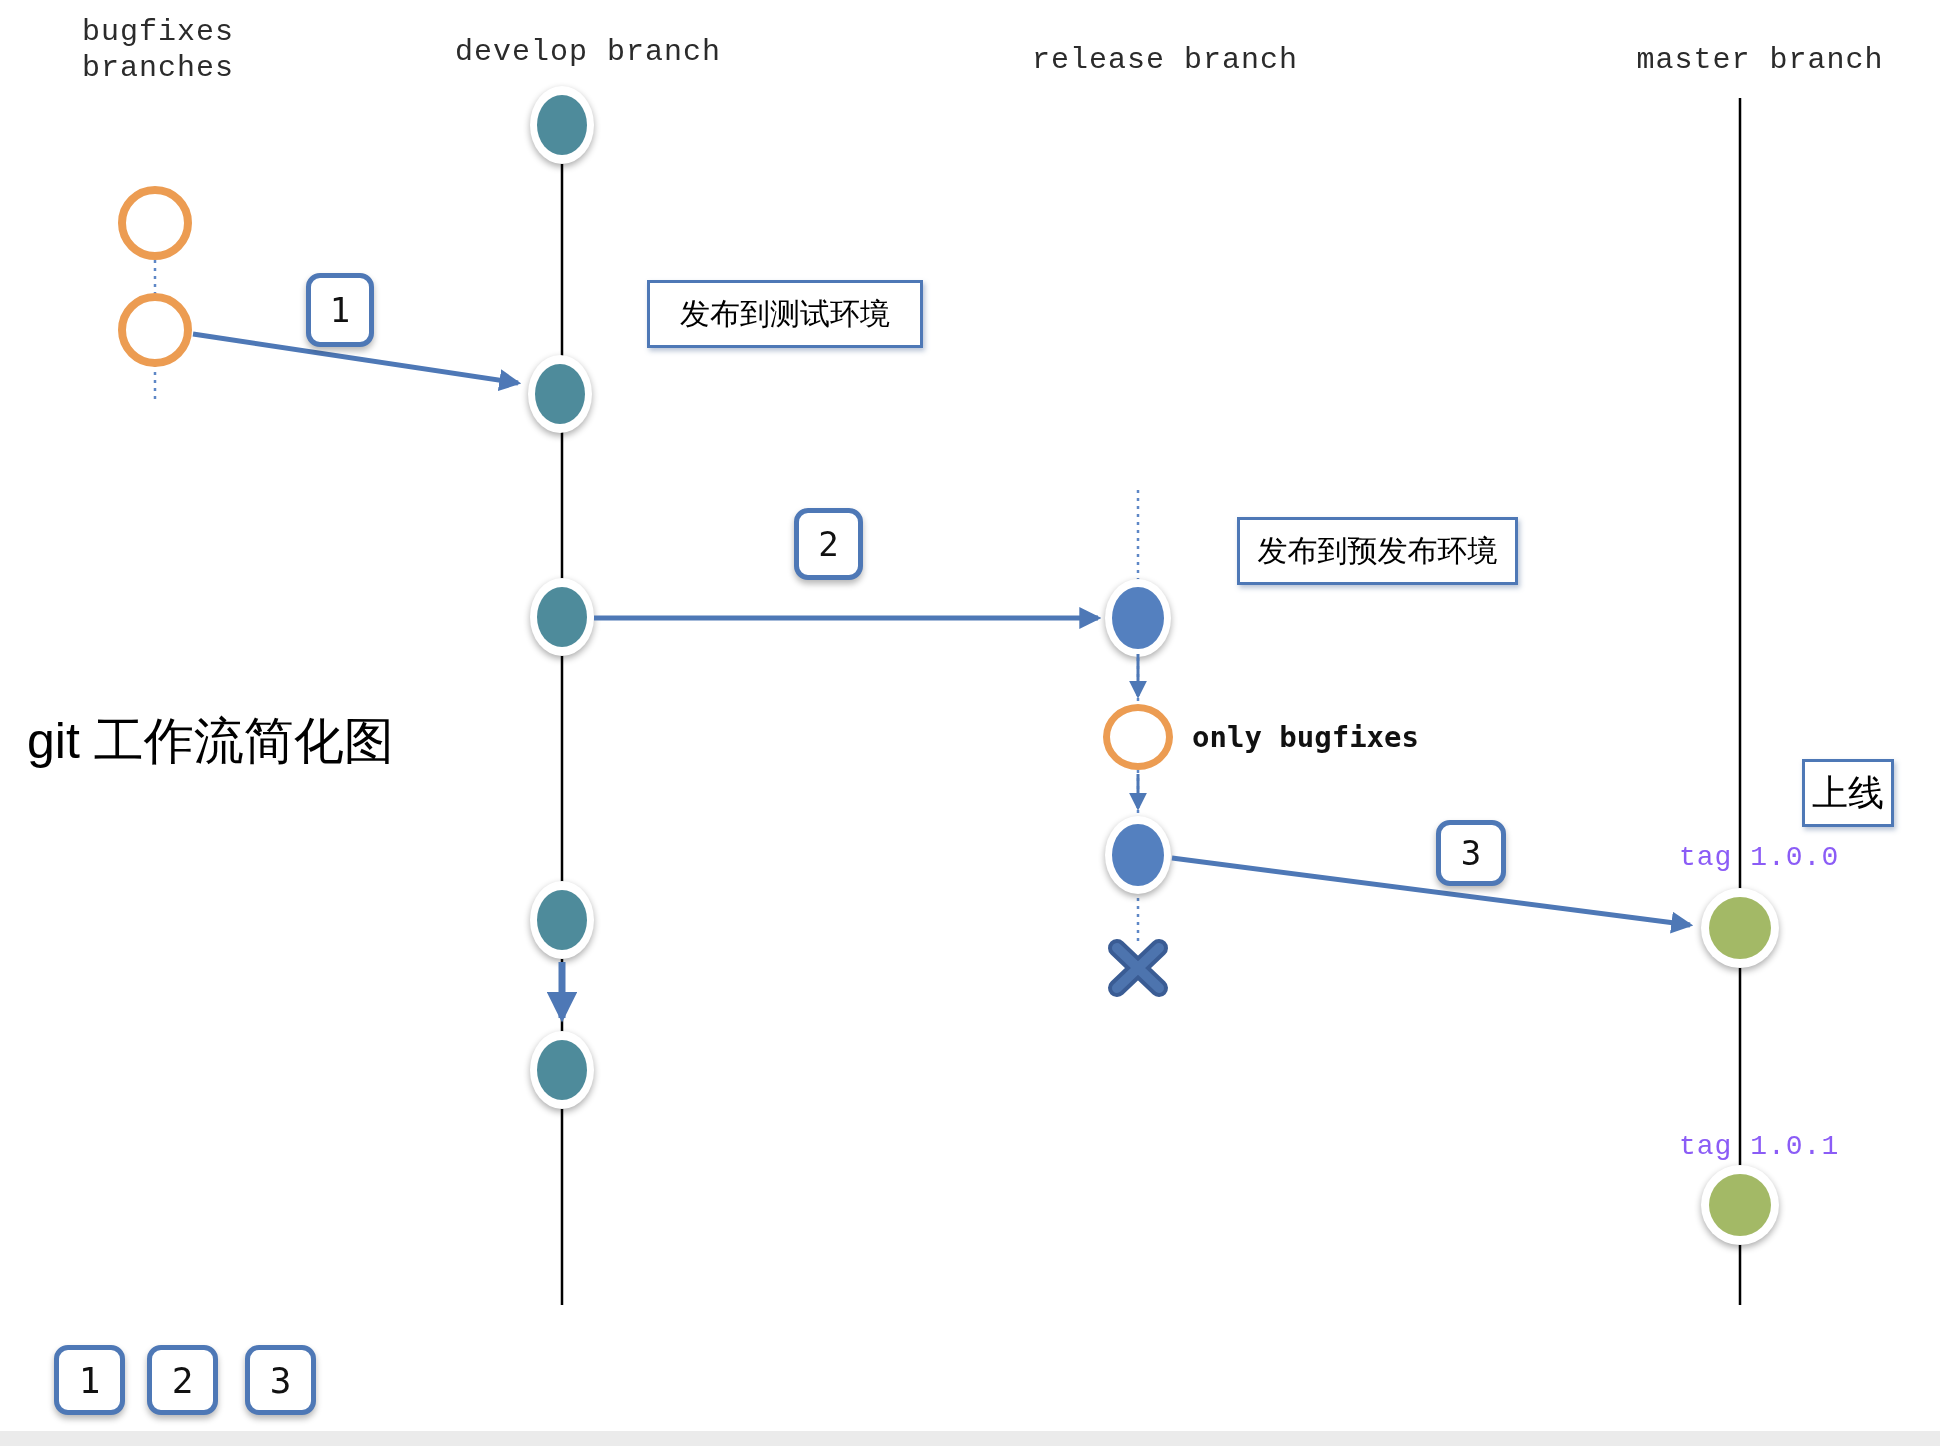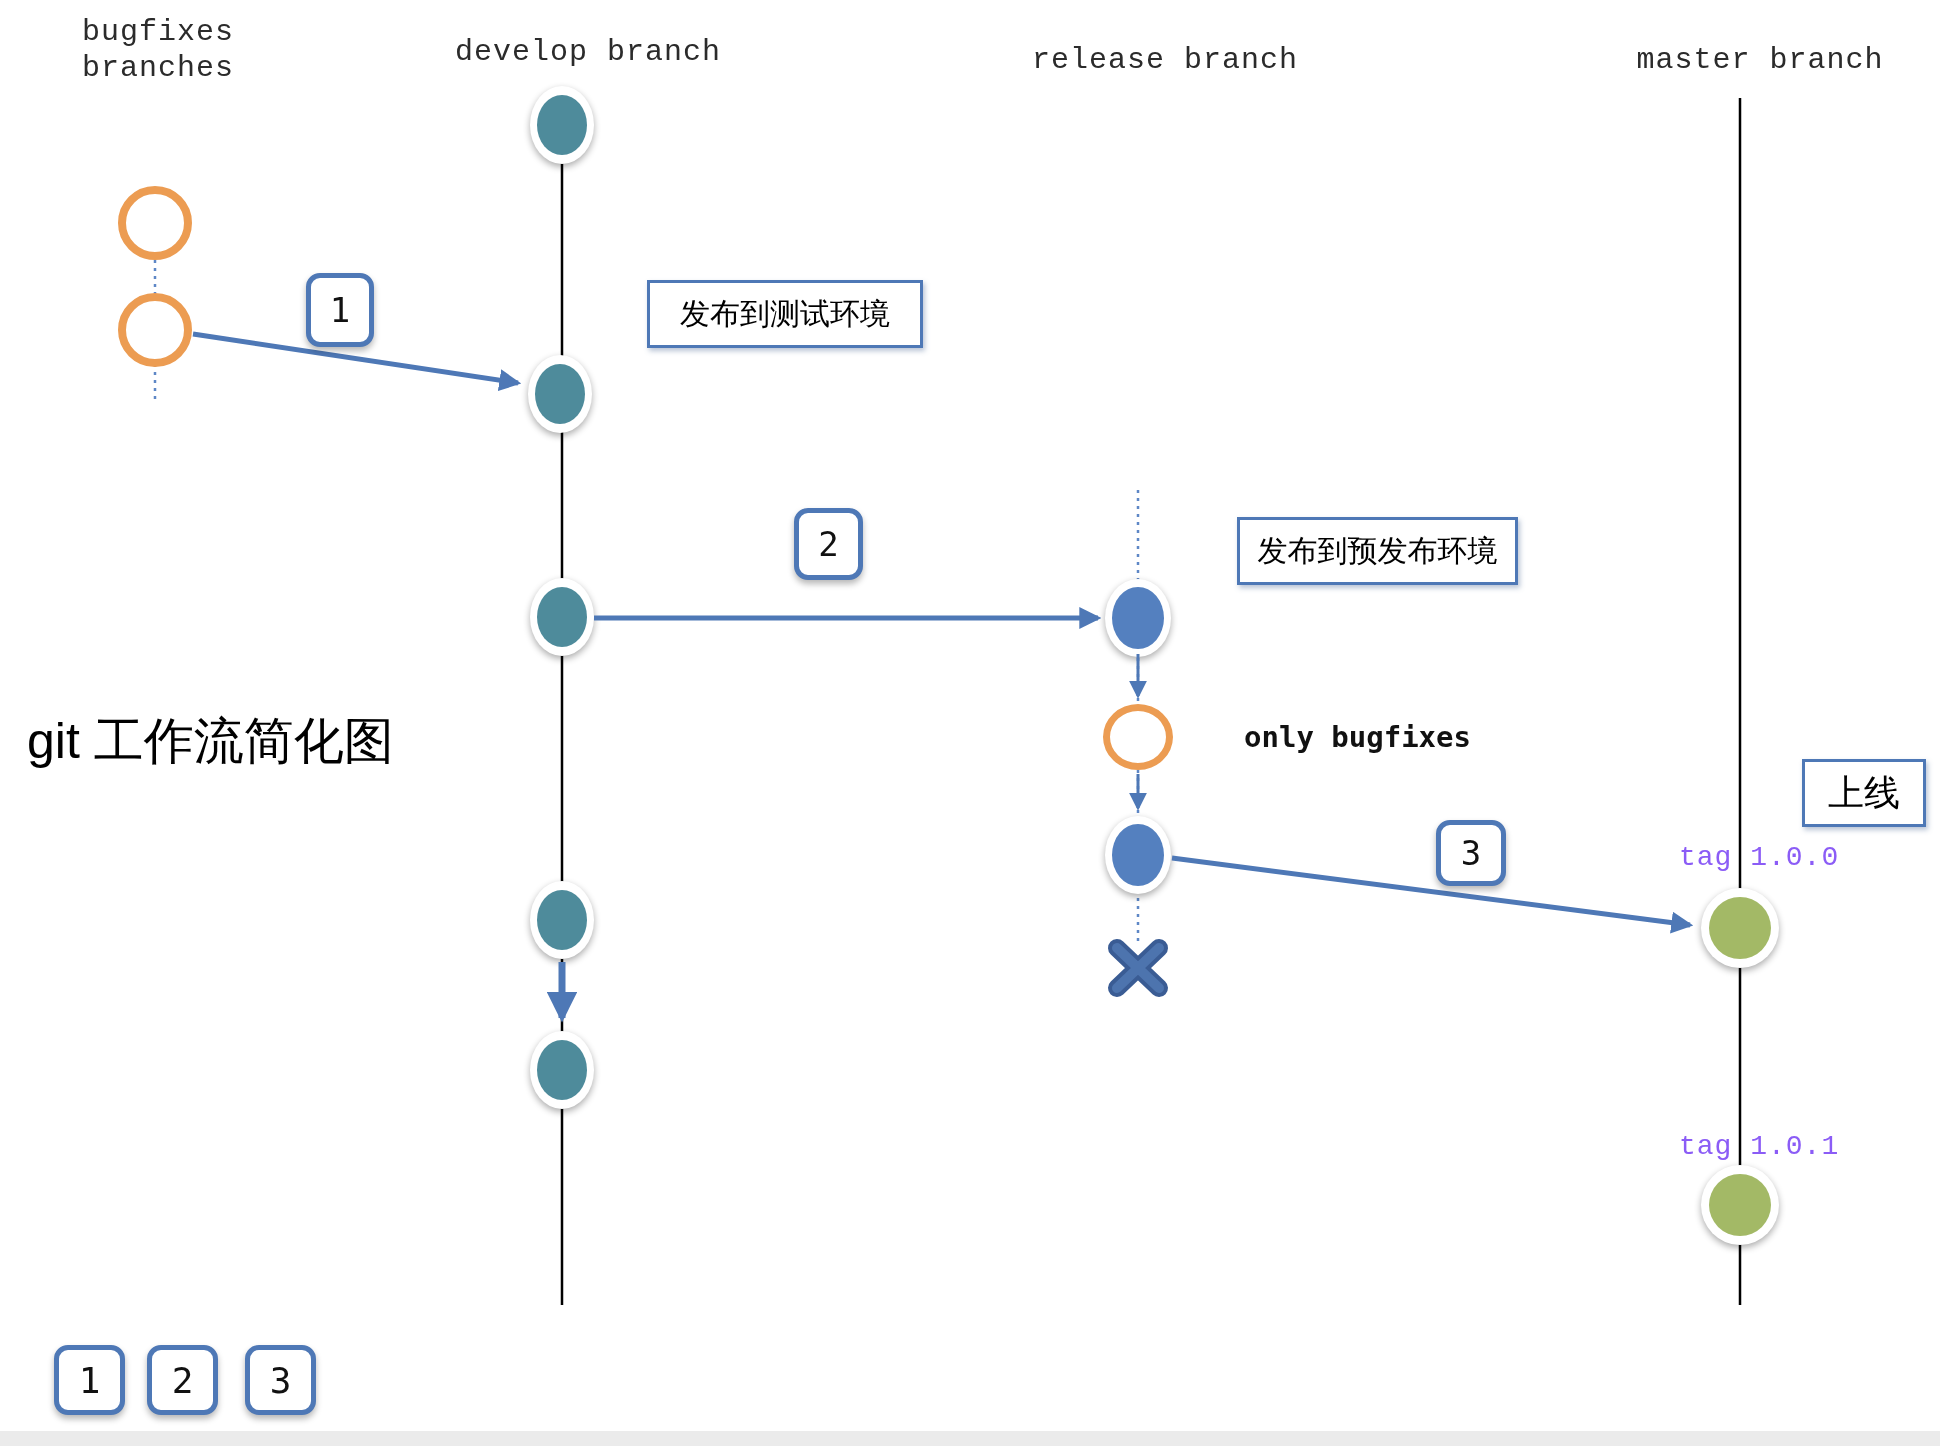--- a/index.html
+++ b/index.html
@@ -113,28 +113,28 @@
     </g>
   </svg>
 
   <div class="colhead" style="left:82px;top:14px;"><span>bugfixes</span><br><span>branches</span></div>
   <div class="colhead centered" style="left:438px;top:34px;">develop branch</div>
   <div class="colhead centered" style="left:1015px;top:42px;">release branch</div>
   <div class="colhead centered" style="left:1610px;top:42px;">master branch</div>
 
   <div class="callout" style="left:1237px;top:517px;width:281px;height:68px;">发布到预发布环境</div>
   <div class="callout" style="left:647px;top:280px;width:276px;height:68px;">发布到测试环境</div>
-  <div class="callout" style="left:1802px;top:759px;width:124px;height:68px;font-size:36px;">上线</div>
+  <div class="callout" style="left:1802px;top:759px;width:92px;height:68px;font-size:36px;">上线</div>
 
   <div class="badge" style="left:306px;top:273px;width:68px;height:74px;">1</div>
   <div class="badge" style="left:794px;top:508px;width:69px;height:72px;">2</div>
   <div class="badge" style="left:1436px;top:820px;width:70px;height:66px;">3</div>
 
   <div class="title" style="left:27px;top:708px;text-align:right;">git 工作流简化图</div>
-  <div class="onlybug" style="left:1244px;top:720px;text-align:center;">only bugfixes</div>
+  <div class="onlybug" style="left:1192px;top:720px;text-align:center;">only bugfixes</div>
   <div class="tag" style="left:1679px;top:842px;">tag 1.0.0</div>
   <div class="tag" style="left:1679px;top:1131px;">tag 1.0.1</div>
 
   <div class="badge" style="left:54px;top:1345px;width:71px;height:70px;font-size:36px;">1</div>
   <div class="badge" style="left:147px;top:1345px;width:71px;height:70px;font-size:36px;">2</div>
   <div class="badge" style="left:245px;top:1345px;width:71px;height:70px;font-size:36px;">3</div>
 
   <div class="bottomstrip"></div>
 </div>
 

